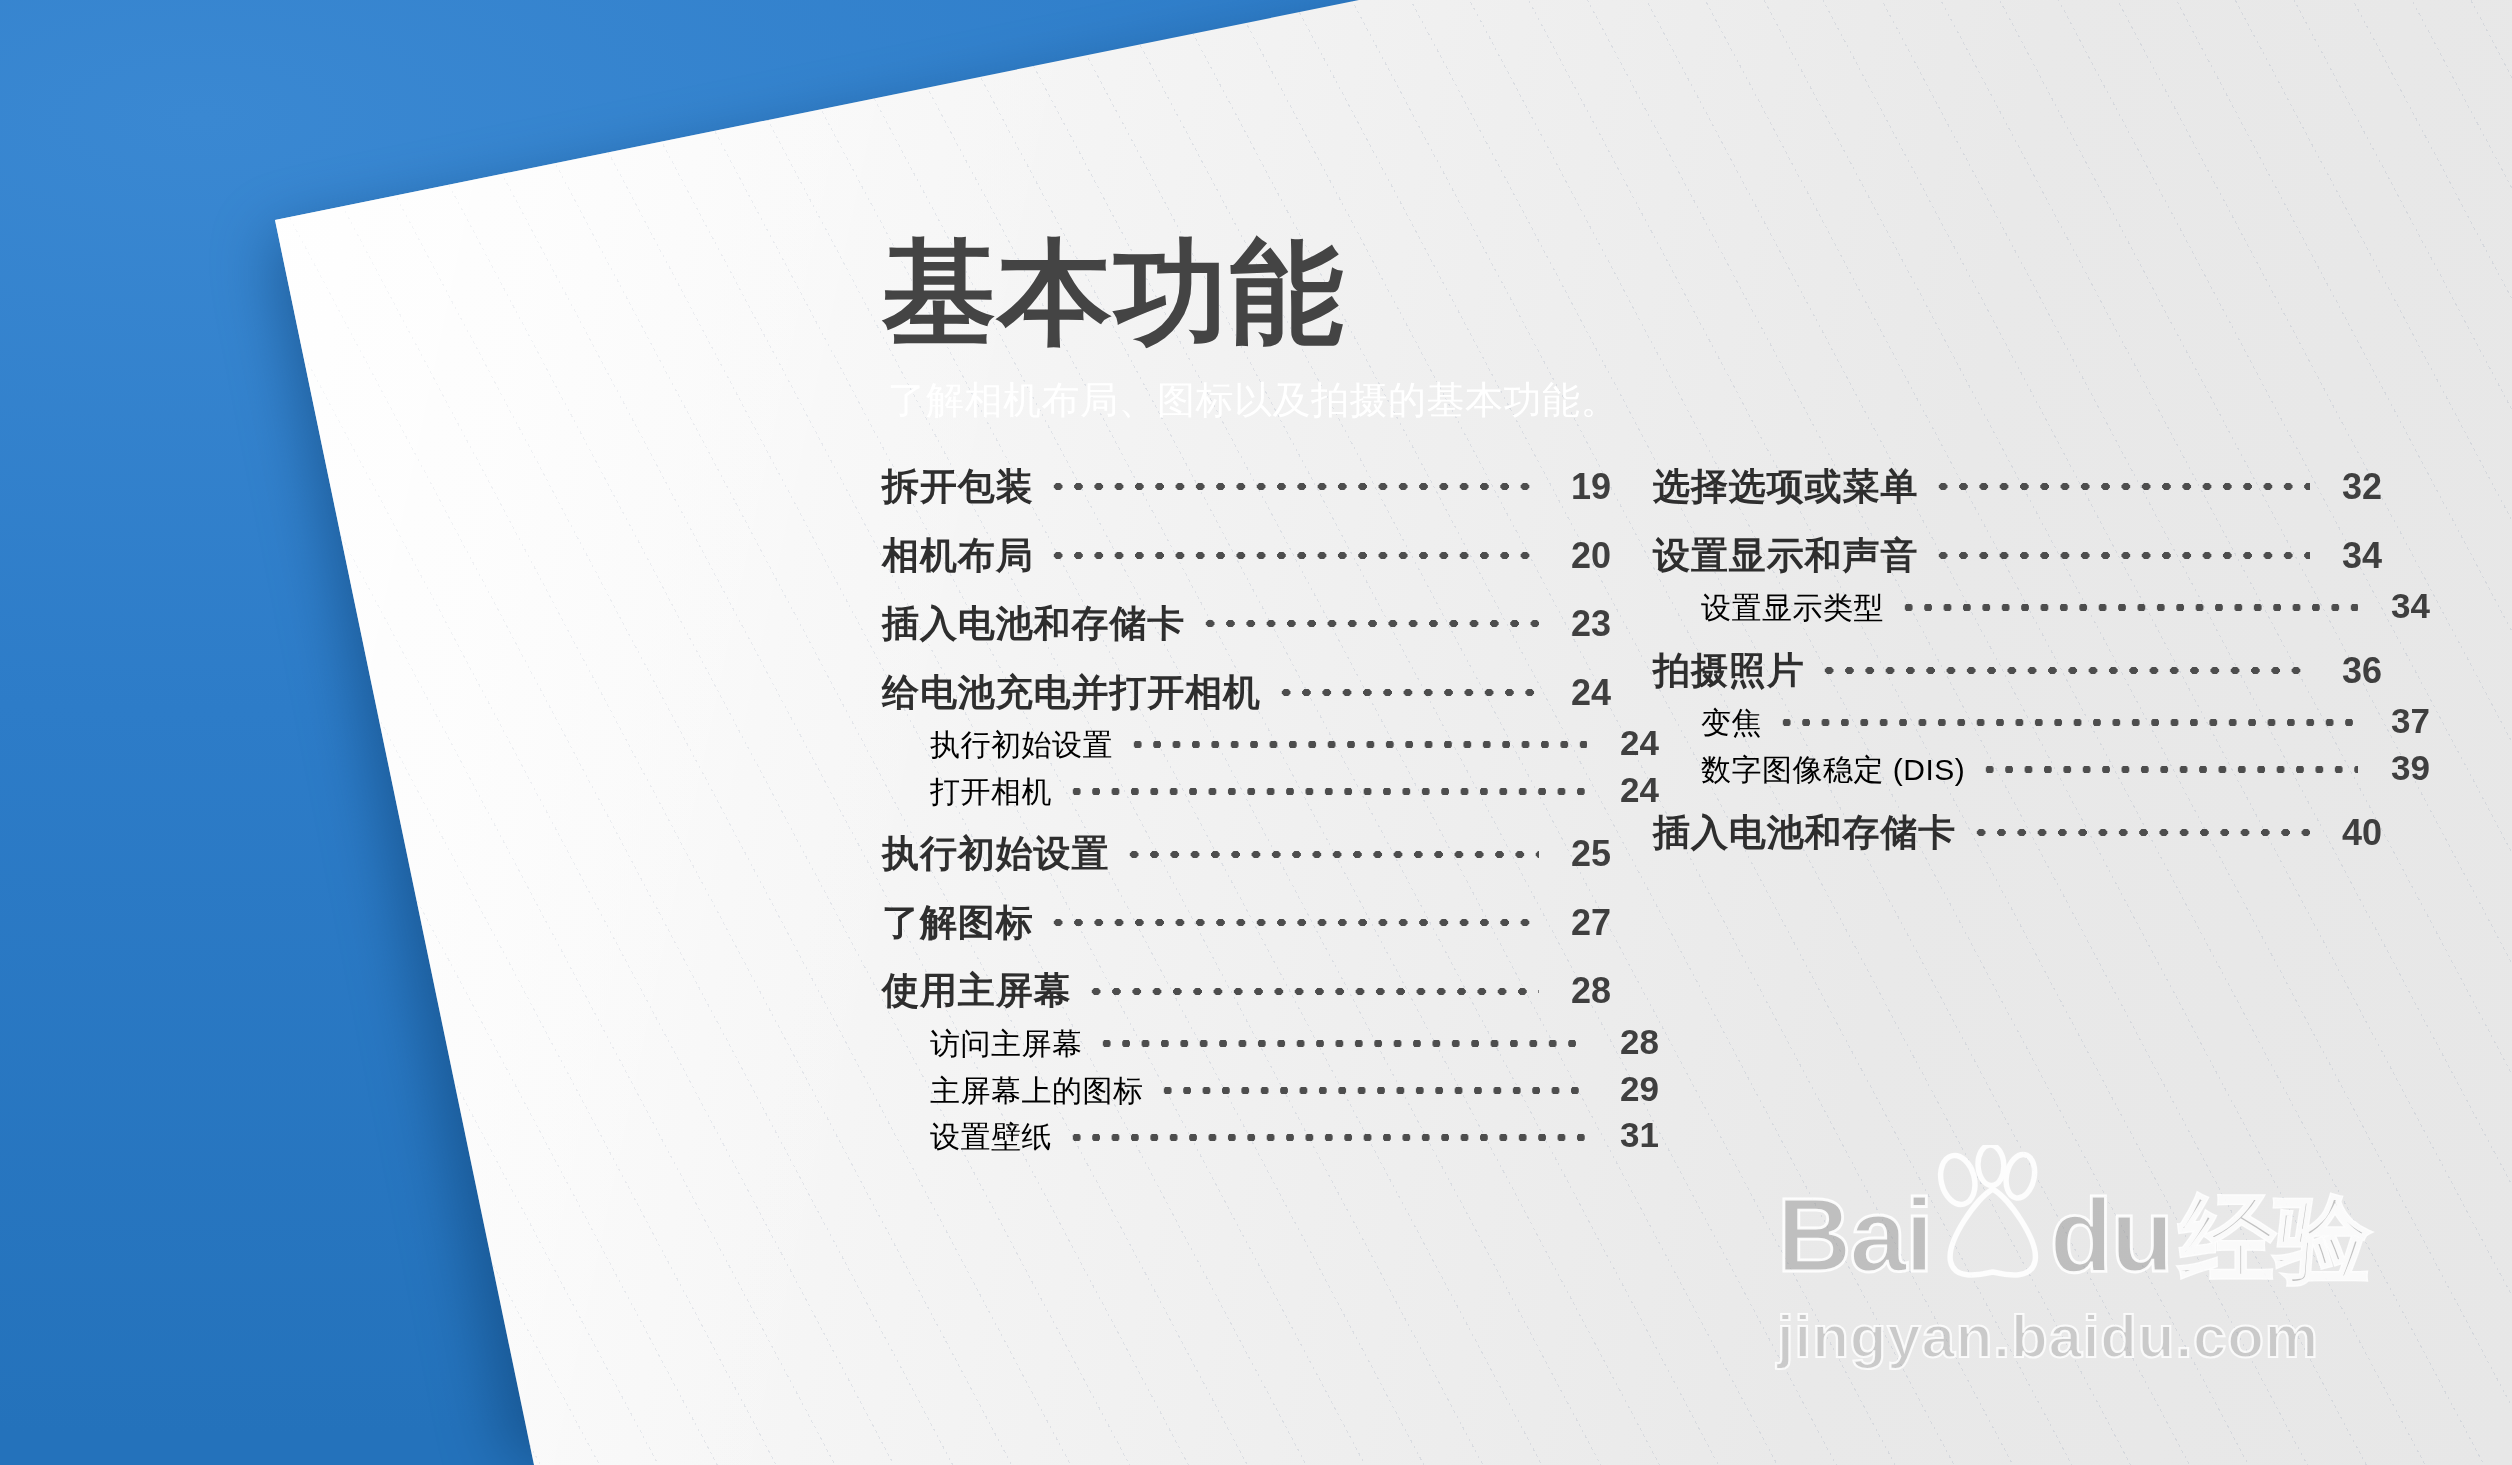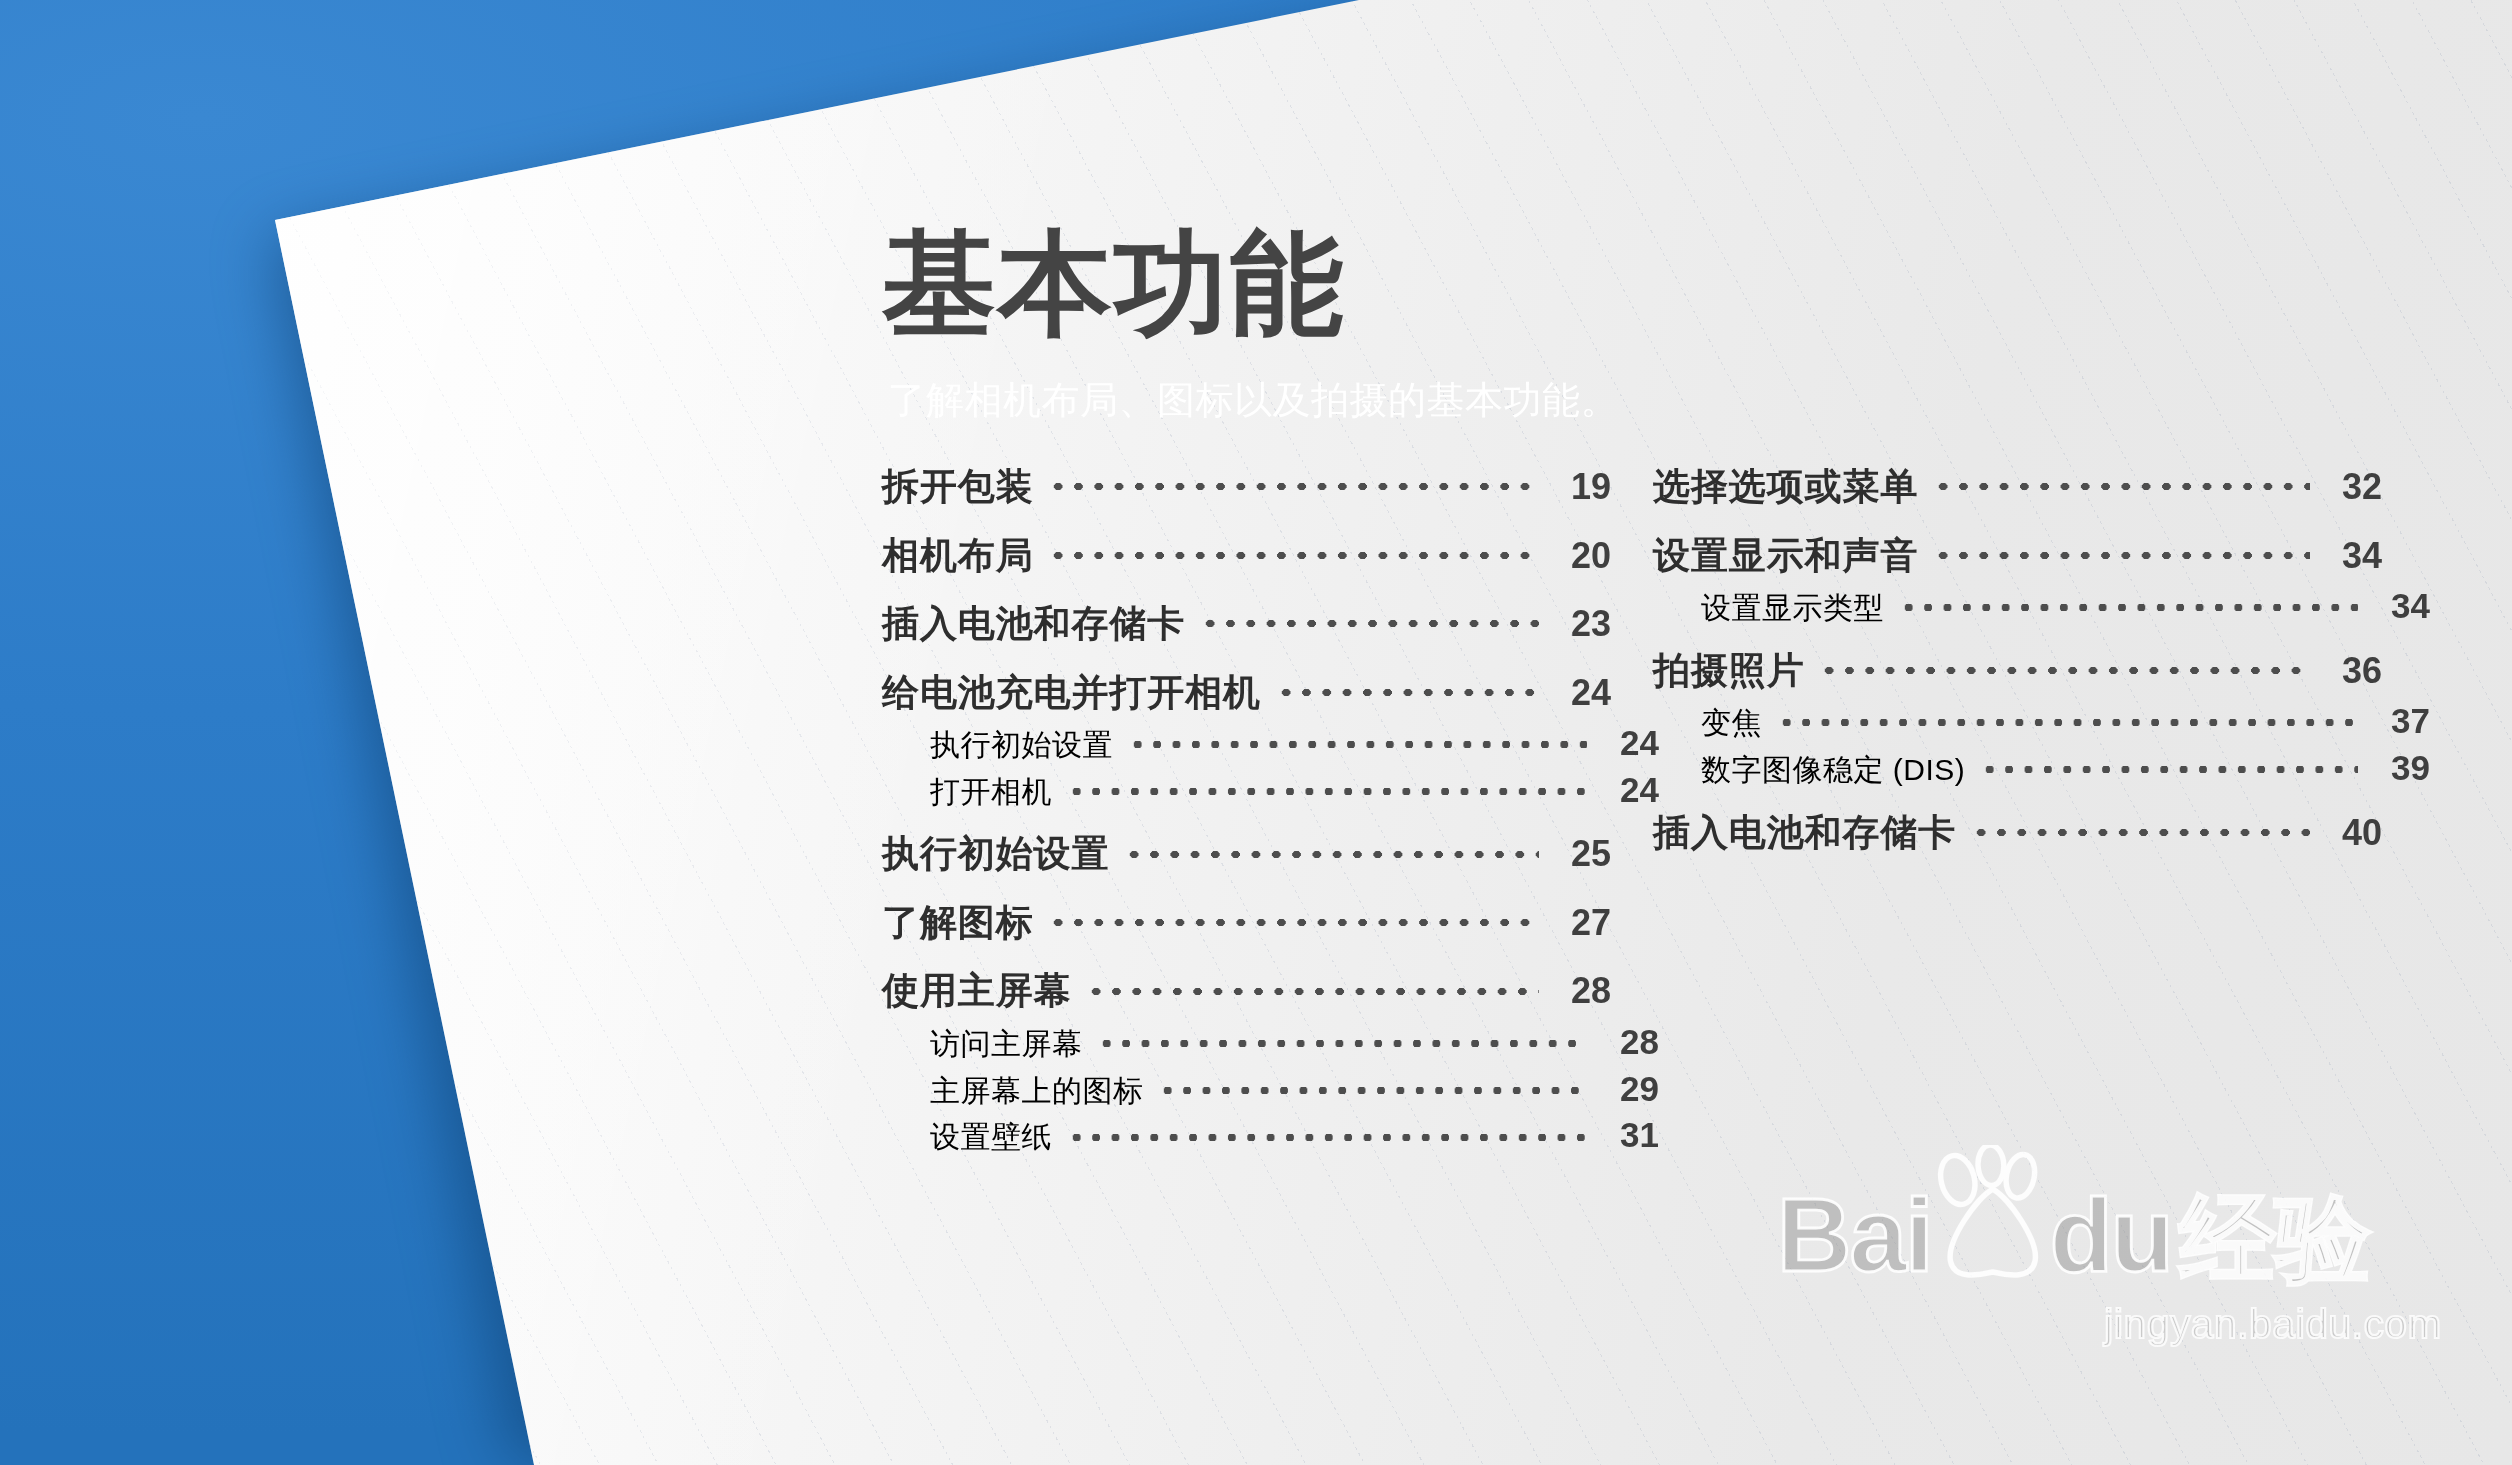--- a/index.html
+++ b/index.html
@@ -52,21 +52,21 @@
     background:linear-gradient(102deg, rgba(255,255,255,.95) 0%, rgba(255,255,255,.55) 16%, rgba(255,255,255,0) 40%);
     pointer-events:none;
   }
 
   
   #content{position:absolute;left:0;top:0;width:2512px;height:1465px;}
 
   #title-block{position:absolute;left:882px;top:235px;width:1293px;}
   #page-title{
     font-size:114px;line-height:1.02;font-weight:bold;color:#444444;
-    letter-spacing:1.8px;margin:0;font-family:Liberation Mono, monospace;
+    letter-spacing:1.8px;margin:0;
   }
   #page-subtitle{
     font-size:38px;color:#ffffff;margin:24px 0 0 5.5px;letter-spacing:0.5px;
   }
 
   .toc-col{position:absolute;top:462px;}
   #toc-left{left:882px;width:729px;}
   #toc-right{left:1653px;width:729px;}
 
   .toc-row{display:flex;align-items:baseline;width:100%;}
@@ -119,25 +119,24 @@
   }
   #wm-paw{position:relative;width:138px;height:138px;margin:0 -9.2px 3.7px -11px;}
   #wm-paw svg{position:absolute;left:0;top:0;}
   .wm-cn{
     font-size:96px;font-weight:bold;line-height:1;margin-left:7.4px;
     color:transparent;
     -webkit-text-stroke:2.8px rgba(255,255,255,.95);
     text-shadow:0 0 0.9px rgba(150,150,150,.5);
   }
   #wm-url{
-    margin-top:14.8px;font-size:40px;font-weight:normal;letter-spacing:0.9px;
+    margin-top:14.8px;font-size:60px;font-weight:bold;letter-spacing:0.9px;
     color:transparent;
     -webkit-text-stroke:2.2px rgba(255,255,255,.9);
     text-shadow:0 0 0.9px rgba(160,160,160,.45);
-    text-align:right;
   }
 </style>
 </head>
 <body>
 
 <div id="backdrop"></div>
 
 <div id="page-shadow">
   <div class="sh"></div>
 </div>

